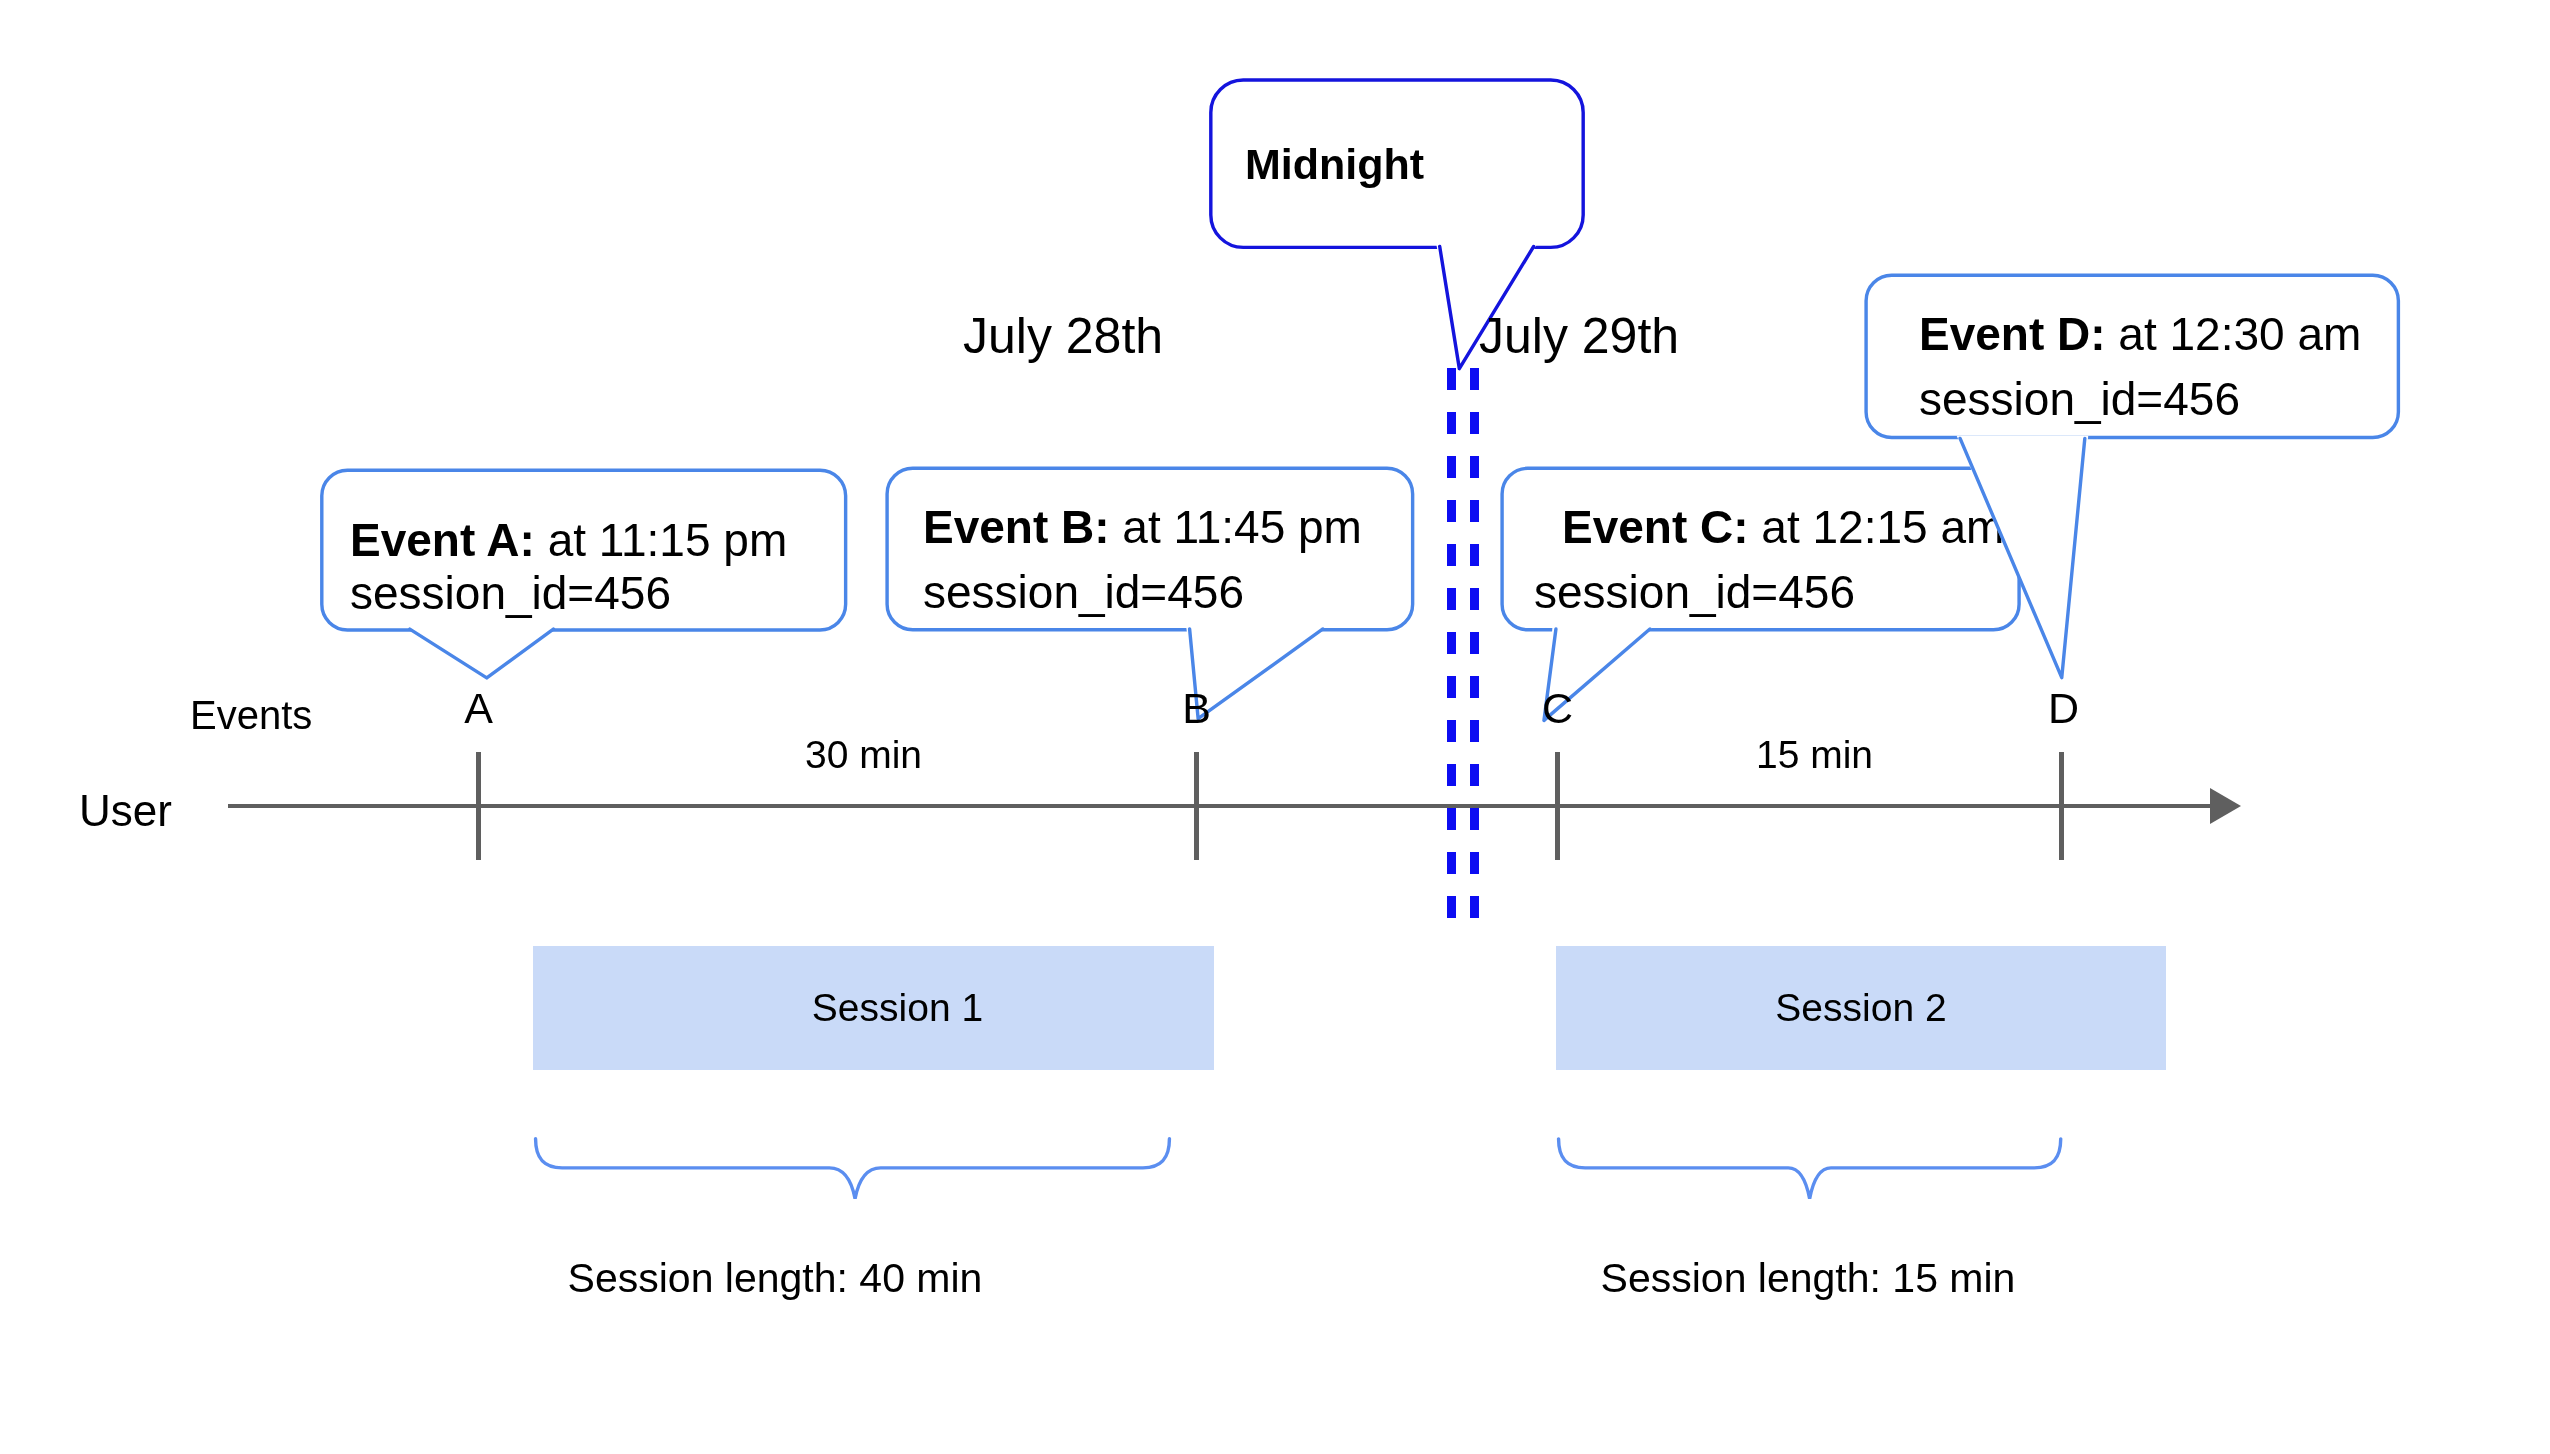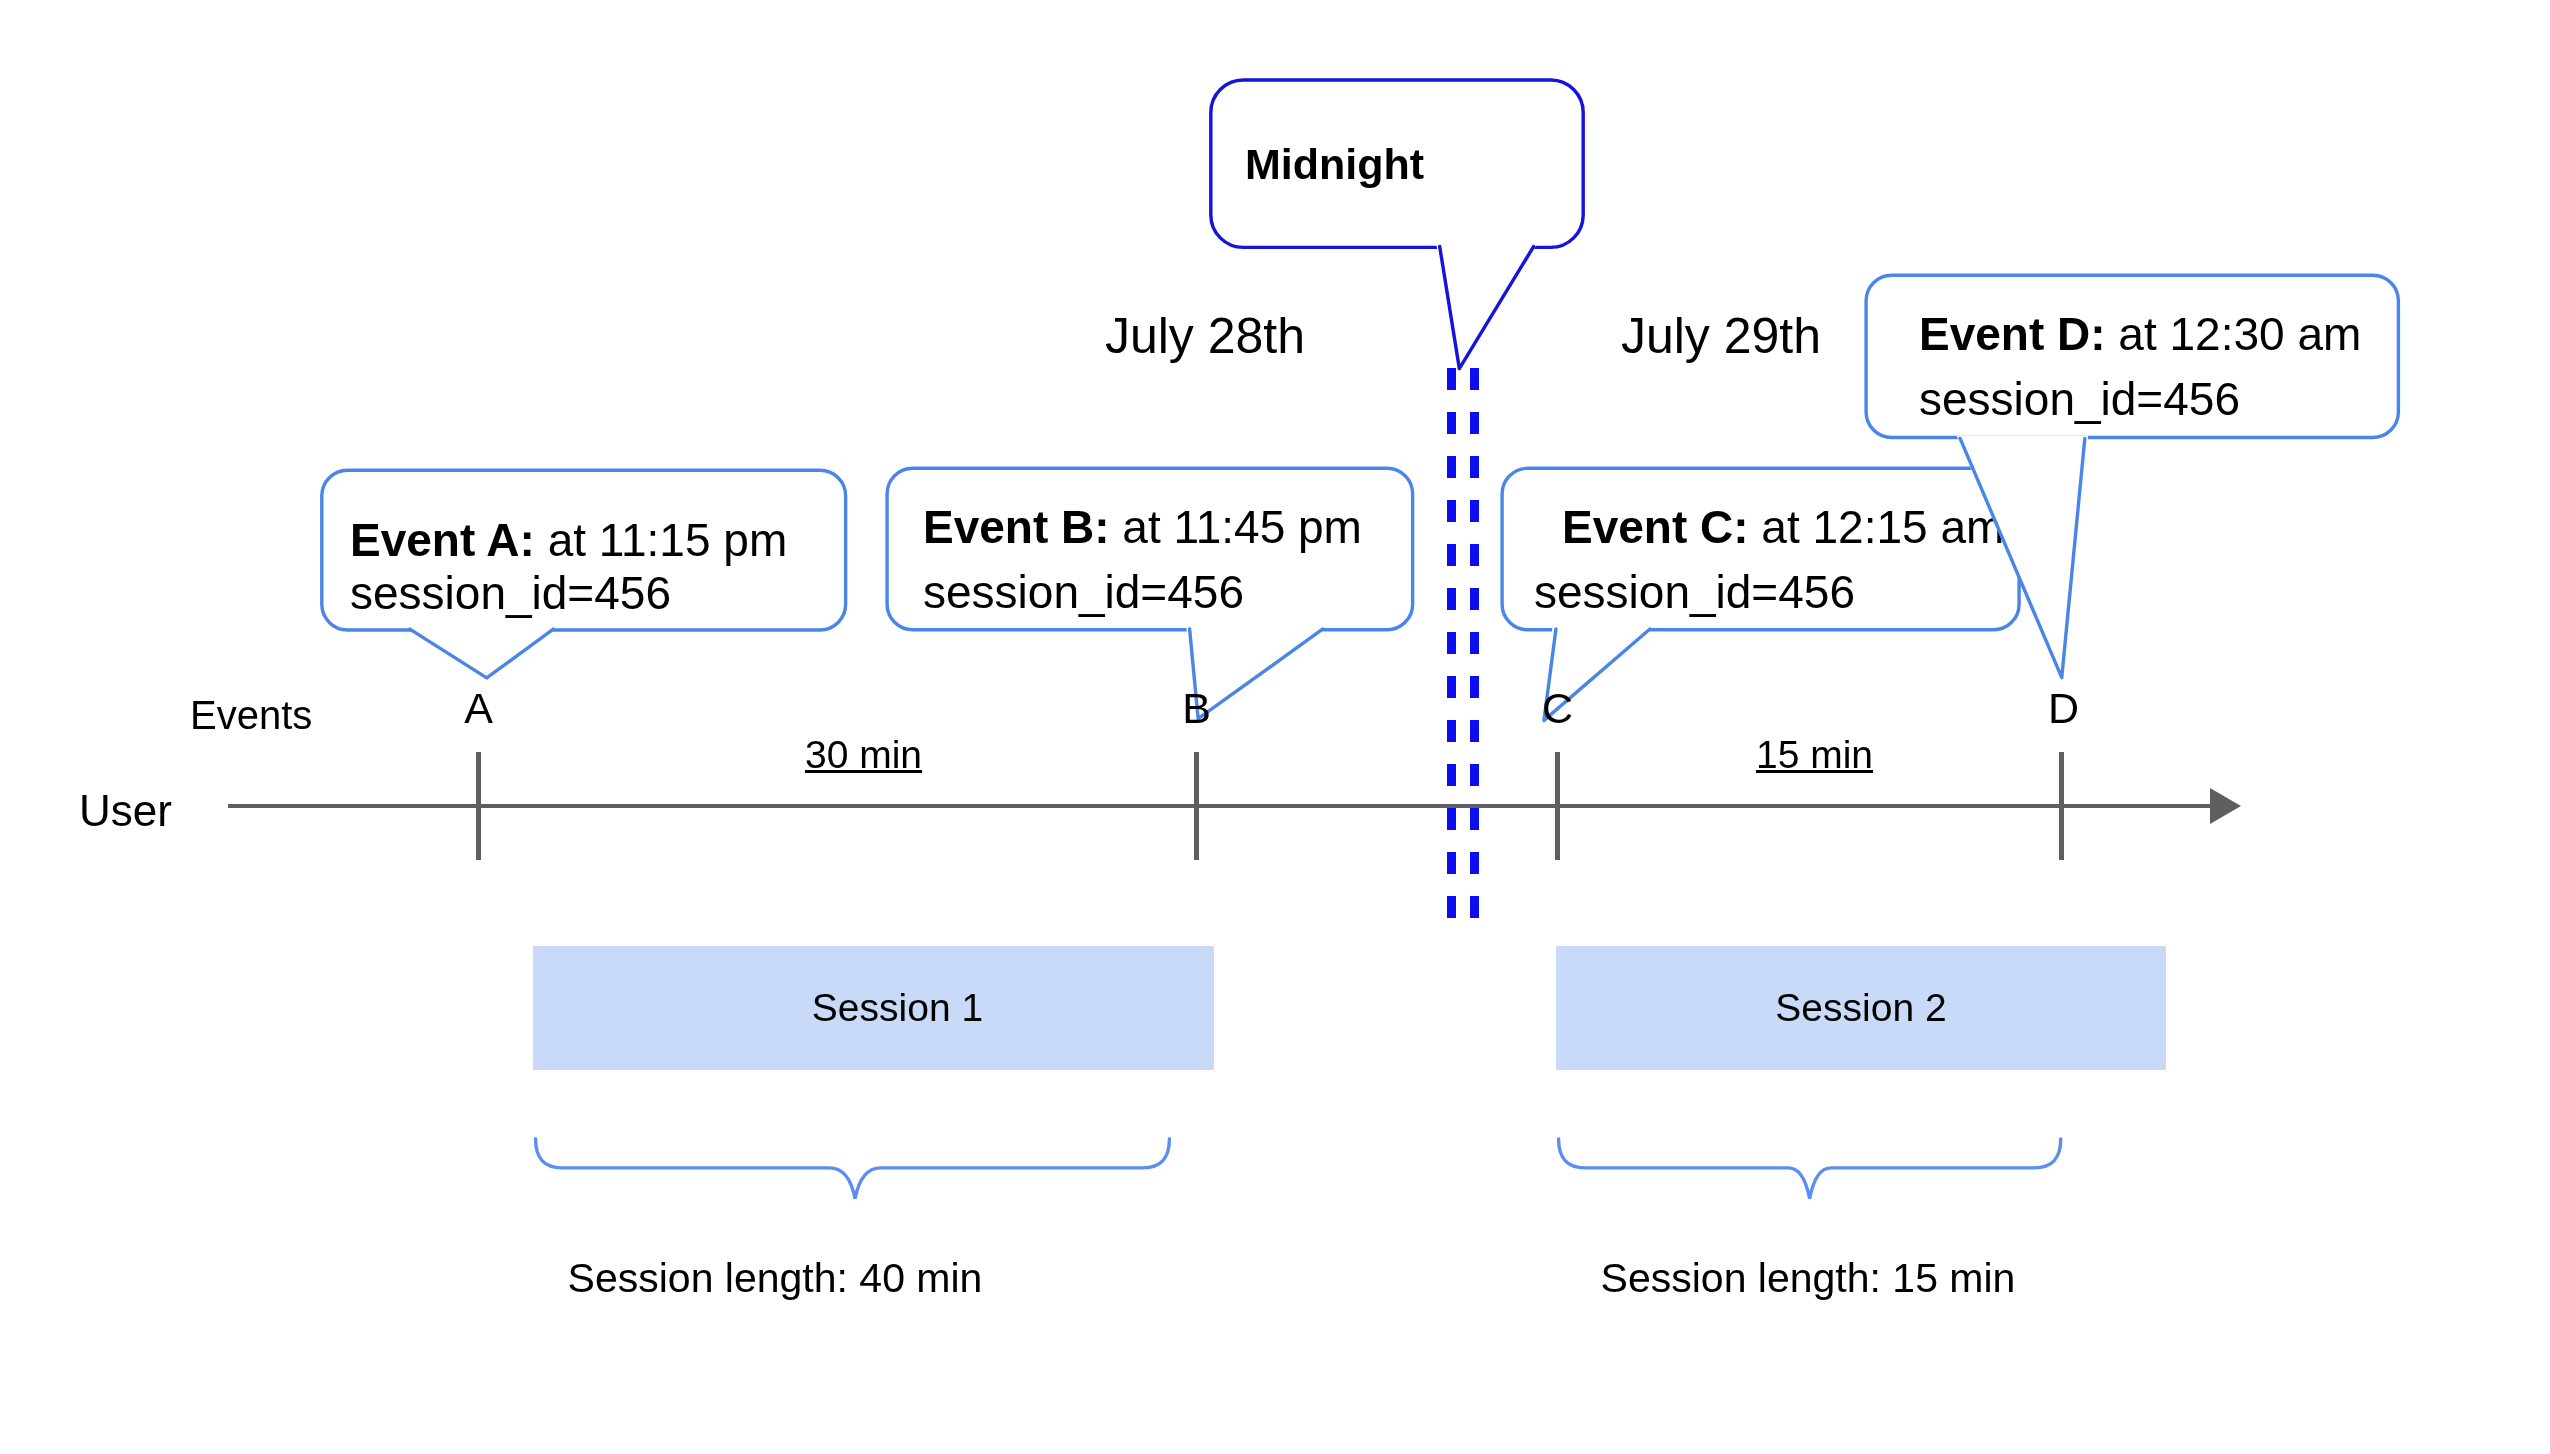--- a/index.html
+++ b/index.html
@@ -18,23 +18,23 @@
      background:repeating-linear-gradient(to bottom,var(--dashed-line) 0 22px,transparent 22px 44px);}
   .tl-line{height:4.3px;background:var(--timeline-gray);}
   .tick{width:5.1px;height:108px;background:var(--timeline-gray);}
   .arrow-head{width:0;height:0;border-left:31px solid var(--timeline-gray);
      border-top:18px solid transparent;border-bottom:18px solid transparent;}
   .session-box{background:var(--session-fill);height:124px;line-height:124px;
      font-size:39px;text-align:center;}
   .brace-path{fill:none;stroke:var(--brace);stroke-width:4;stroke-linecap:round;}
   .ev-line{font-size:46px;}
   .letter{width:51px;text-align:center;font-size:43px;}
-  .interval{width:171px;text-align:center;font-size:39px;text-decoration:underline;}
+  .interval{width:171px;text-align:center;font-size:39px;}
   .slen{width:598px;text-align:center;font-size:41px;}
-  .date{width:342px;text-align:right;font-size:50px;}
+  .date{width:342px;text-align:left;font-size:50px;}
 </style>
 </head>
 <body>
 
 <svg class="abs" style="left:1192px;top:68px;" width="410" height="316" viewBox="0 0 480 370">
   <rect class="mid-rect" x="22" y="14" width="436" height="196" rx="38"></rect>
   <polygon class="bubble-tailfill" points="286,206 404,206 313,352"></polygon>
   <path class="mid-tailline" d="M290,209 L313,352 M400,209 L313,352"></path>
 </svg>
 <div class="abs txt b" style="left:1245px;top:140px;font-size:43px;">Midnight</div>

